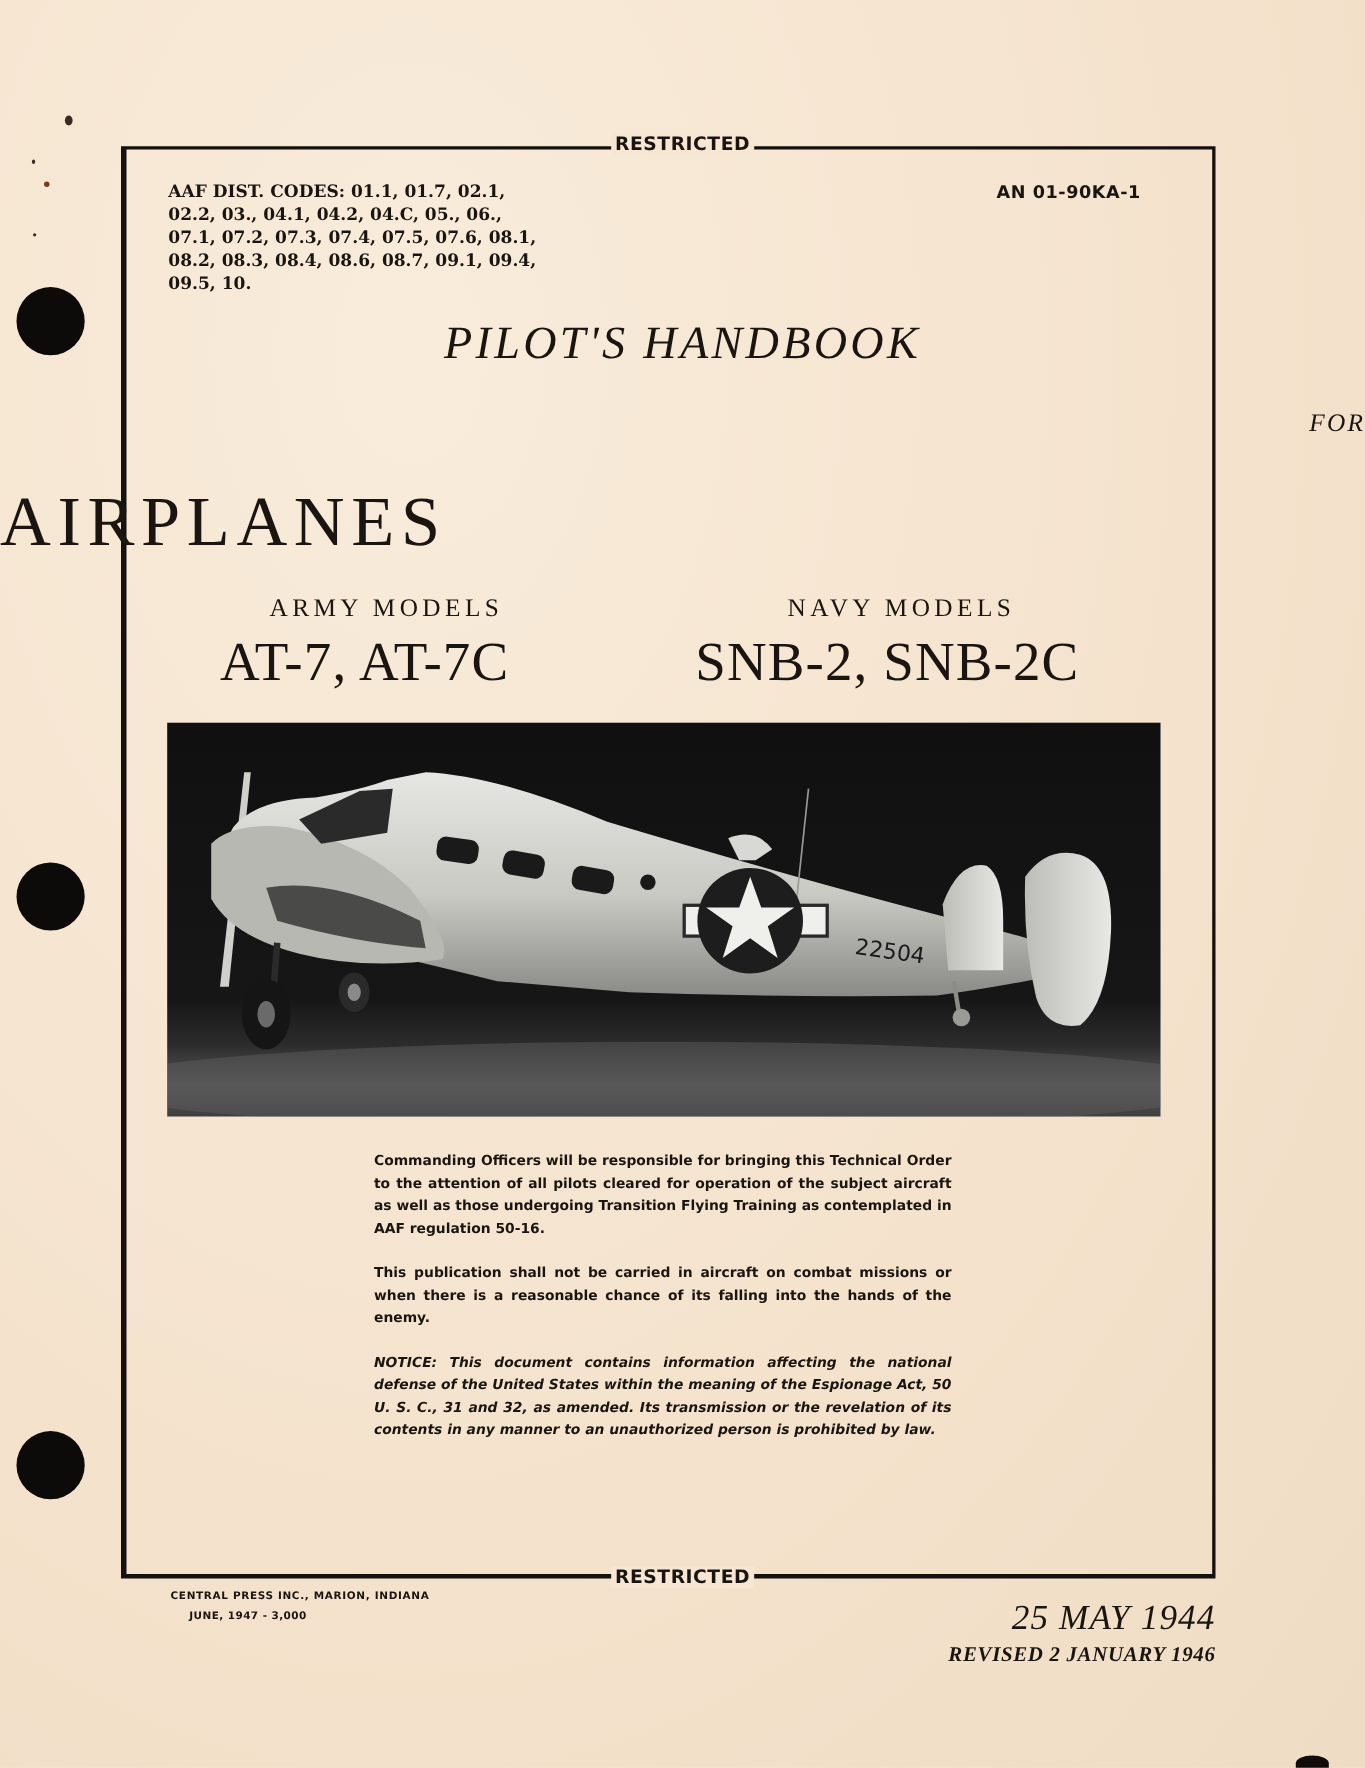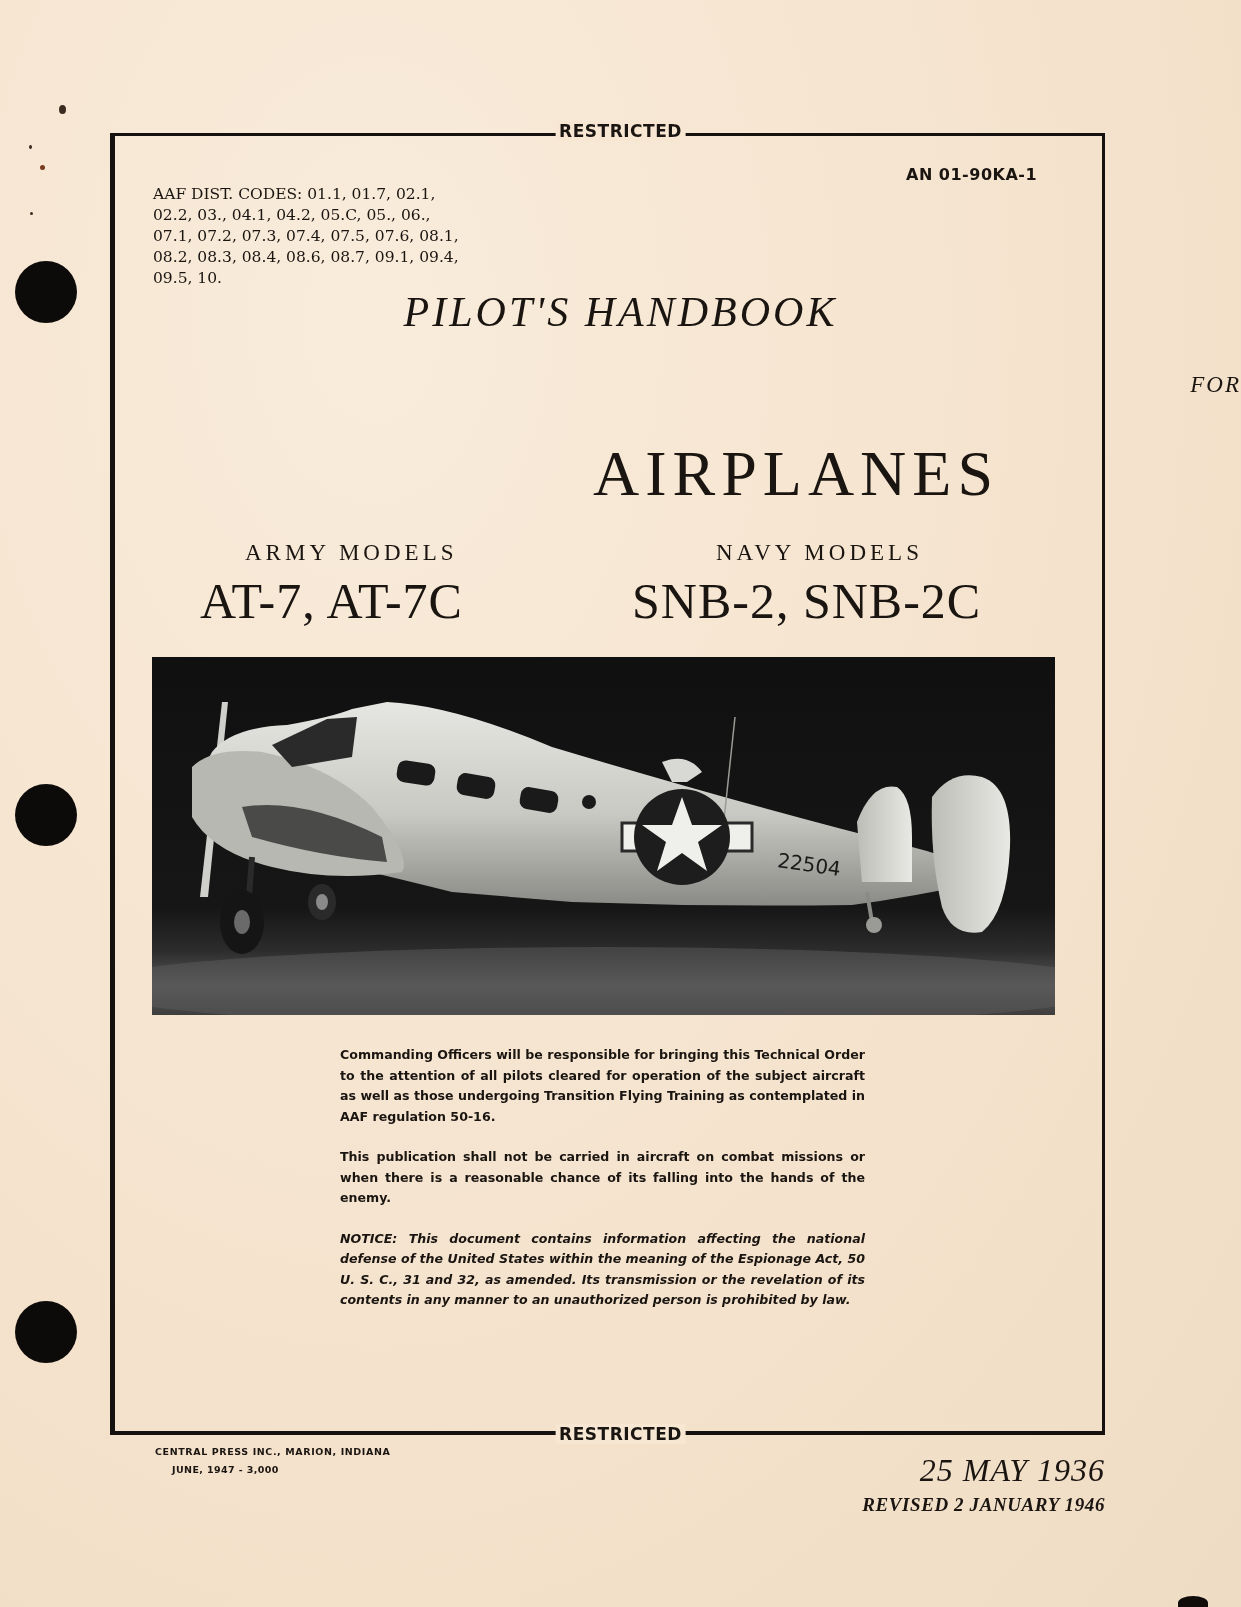--- a/index.html
+++ b/index.html
@@ -21,36 +21,36 @@
   }
   .restricted {
     position: absolute; left: 50%; transform: translateX(-50%);
     background: #f6e6d2; padding: 0 4px;
     font-family: "DejaVu Sans", sans-serif; font-weight: bold; font-size: 17px; letter-spacing: 0.5px;
   }
   .restricted.top { top: 121px; }
   .restricted.bottom { top: 1424px; }
   .dist-codes {
     position: absolute; left: 153px; top: 163px; width: 400px;
-    font-family: "DejaVu Serif", serif; font-weight: normal; font-size: 15.5px; line-height: 21px; margin-top: 21px;
+    font-family: "DejaVu Serif", serif; font-weight: bold; font-size: 15.5px; line-height: 21px;
   }
   .doc-number {
     position: absolute; left: 906px; top: 165px;
     font-family: "DejaVu Sans", sans-serif; font-weight: bold; font-size: 16px; letter-spacing: 0.5px;
   }
   .title-main {
     position: absolute; left: 0; width: 1241px; text-align: center; top: 288px;
     font-family: "Liberation Serif", serif; font-style: italic; font-size: 42px; letter-spacing: 3px;
   }
   .title-for {
     position: absolute; left: 0; width: 1241px; text-align: right; top: 372px;
     font-family: "Liberation Serif", serif; font-style: italic; font-size: 23px; letter-spacing: 2px;
   }
   .title-airplanes {
-    position: absolute; left: 0; width: 999px; text-align: right; top: 437px;
+    position: absolute; left: 0; width: 999px; text-align: left; top: 437px;
     font-family: "Liberation Serif", serif; font-size: 64px; letter-spacing: 6px;
   }
   .models-label {
     position: absolute; top: 540px;
     font-family: "Liberation Serif", serif; font-size: 23px; letter-spacing: 4px;
   }
   .models-value {
     position: absolute; top: 572px;
     font-family: "Liberation Serif", serif; font-size: 50px; letter-spacing: 1px;
   }
@@ -102,21 +102,21 @@
 <div class="speck" style="left:40px; top:165px; width:5px; height:5px; background:#7a3a1c;"></div>
 <div class="speck" style="left:29px; top:145px; width:3px; height:4px;"></div>
 <div class="speck" style="left:30px; top:212px; width:3px; height:3px;"></div>
 
 <div class="frame"></div>
 <div class="restricted top">RESTRICTED</div>
 <div class="restricted bottom">RESTRICTED</div>
 
 <div class="dist-codes">
   <div>AAF DIST. CODES:  01.1, 01.7, 02.1,</div>
-  <div>02.2, 03., 04.1, 04.2, 05.C, 05., 06.,</div>
+  <div>02.2, 03., 04.1, 04.2, 04.C, 05., 06.,</div>
   <div>07.1, 07.2, 07.3, 07.4, 07.5, 07.6, 08.1,</div>
   <div>08.2, 08.3, 08.4, 08.6, 08.7, 09.1, 09.4,</div>
   <div>09.5, 10.</div>
 </div>
 <div class="doc-number">AN 01-90KA-1</div>
 
 <div class="title-main">PILOT'S HANDBOOK</div>
 <div class="title-for">FOR</div>
 <div class="title-airplanes">AIRPLANES</div>
 
@@ -179,15 +179,15 @@
 </div>
 
 <div class="notice-block">
   <p>Commanding Officers will be responsible for bringing this Technical Order to the attention of all pilots cleared for operation of the subject aircraft as well as those undergoing Transition Flying Training as contemplated in AAF regulation 50-16.</p>
   <p>This publication shall not be carried in aircraft on combat missions or when there is a reasonable chance of its falling into the hands of the enemy.</p>
   <p class="italic">NOTICE: This document contains information affecting the national defense of the United States within the meaning of the Espionage Act, 50 U. S. C., 31 and 32, as amended. Its transmission or the revelation of its contents in any manner to an unauthorized person is prohibited by law.</p>
 </div>
 
 <div class="printer">CENTRAL PRESS INC., MARION, INDIANA</div>
 <div class="print-run">JUNE, 1947 - 3,000</div>
-<div class="date-main">25 MAY 1936</div>
+<div class="date-main">25 MAY 1944</div>
 <div class="date-revised">REVISED 2 JANUARY 1946</div>
 <div class="corner-blot"></div>
 
 </body></html>

